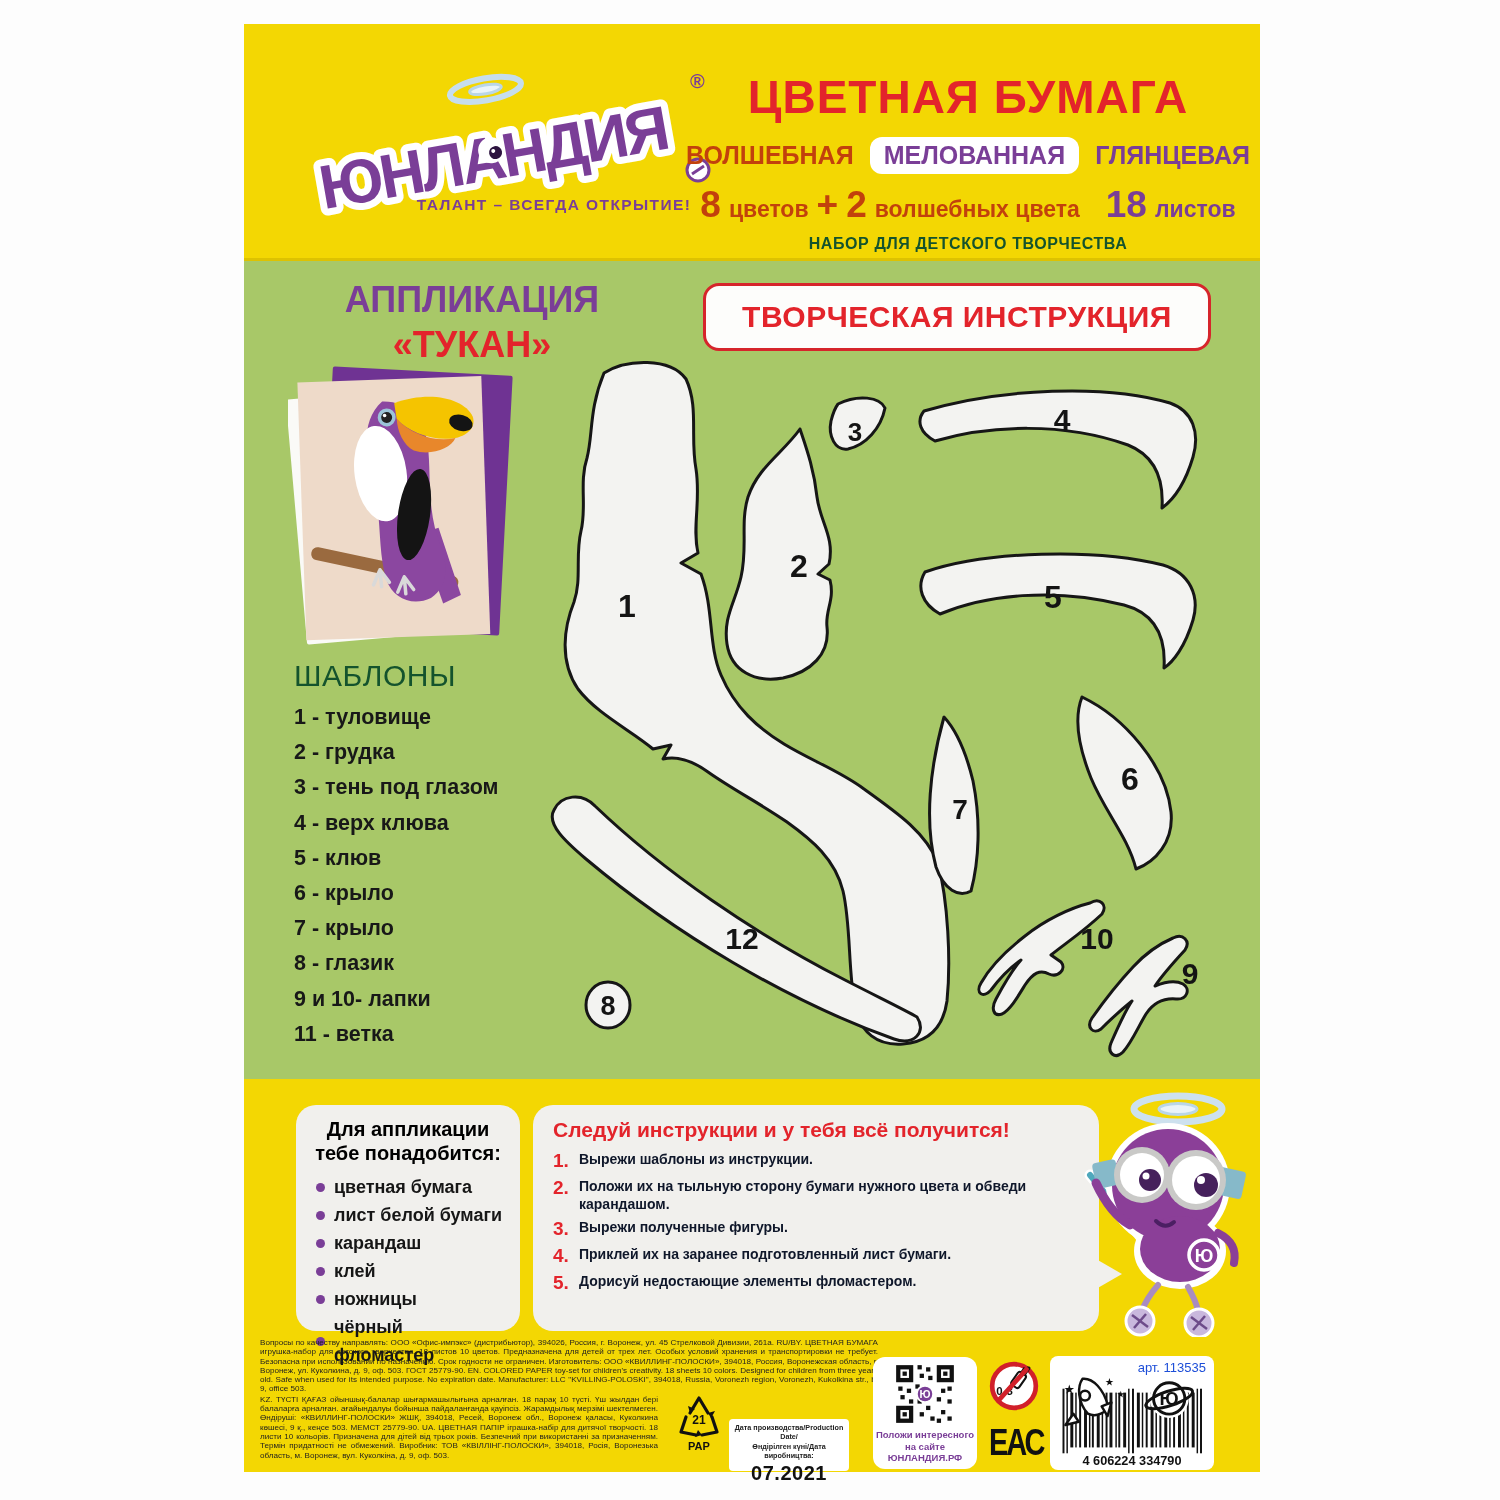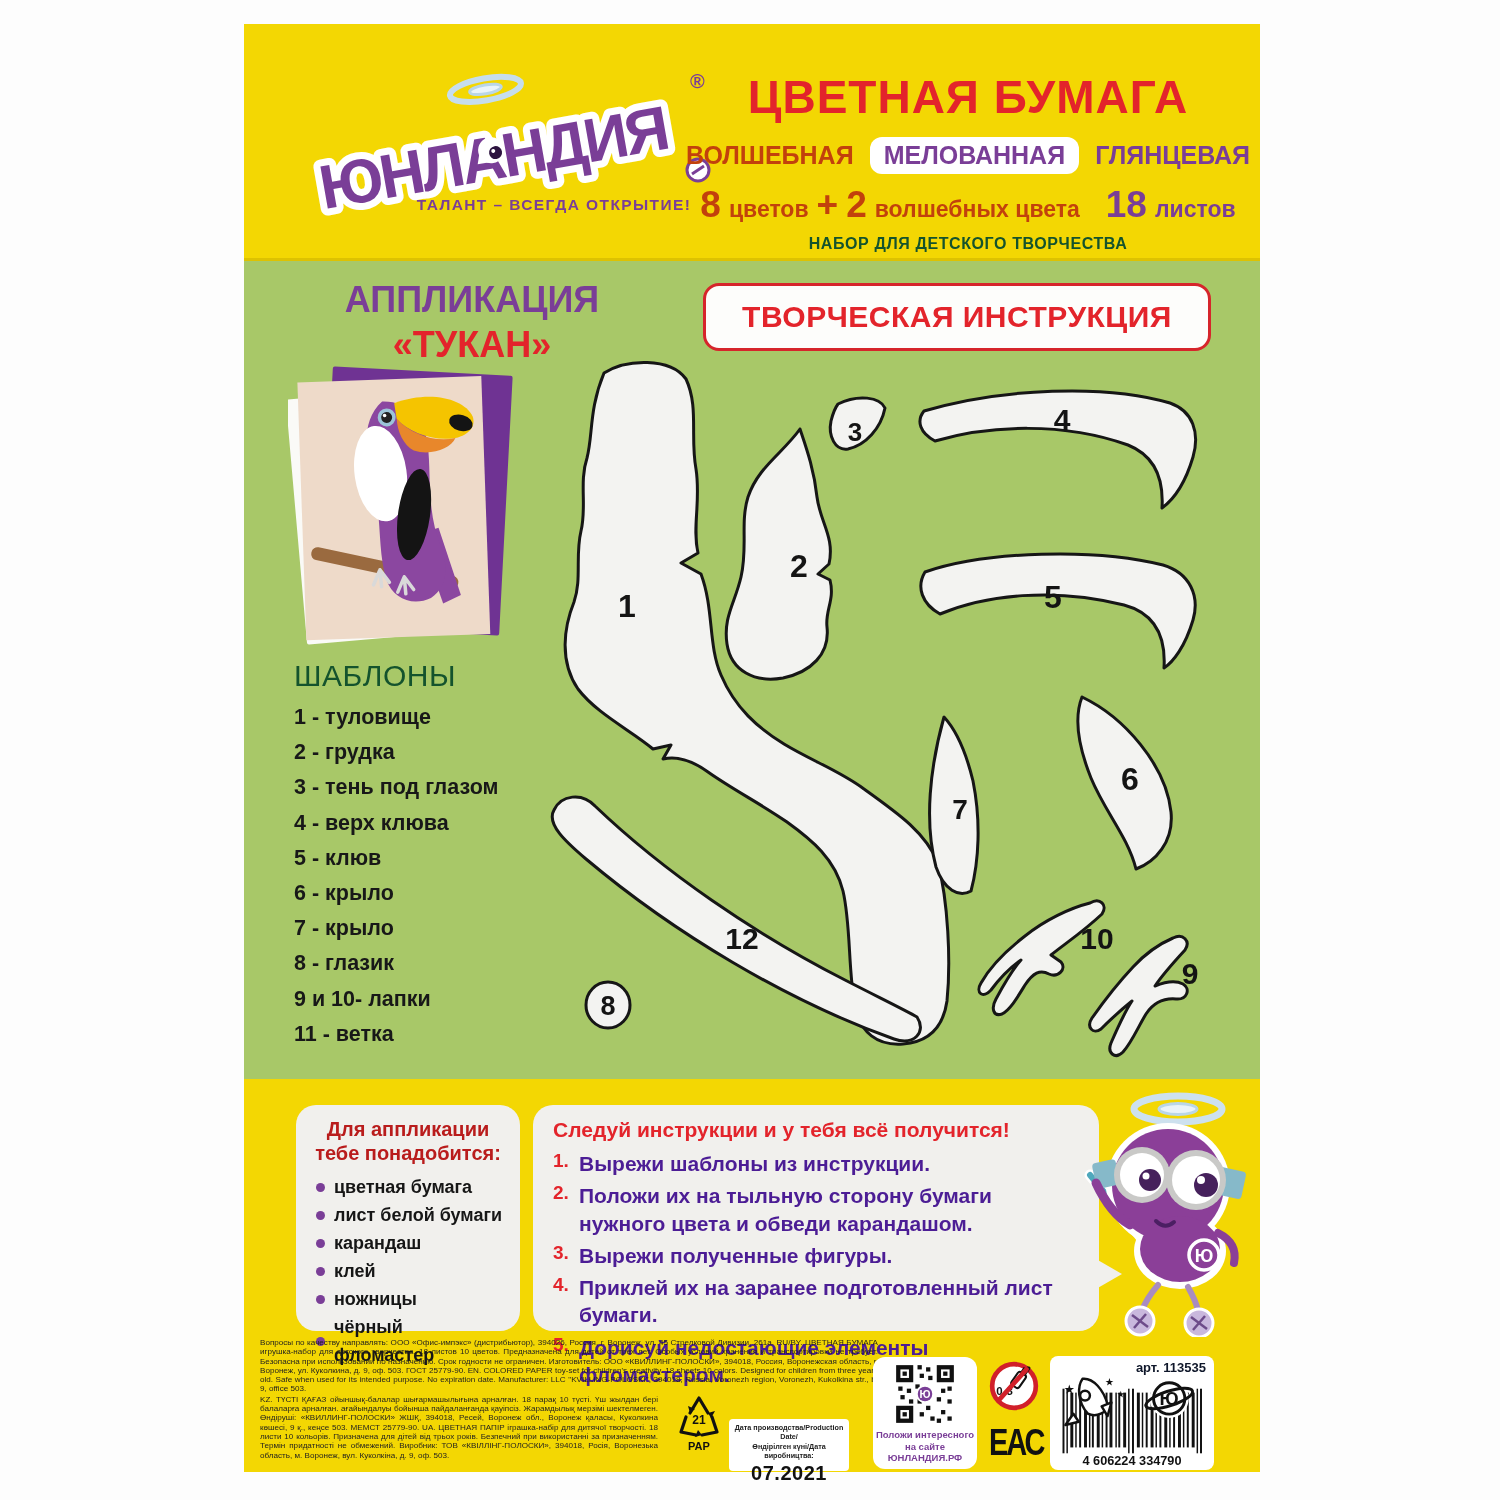--- a/index.html
+++ b/index.html
@@ -38,29 +38,29 @@
   .card-svg{position:absolute;left:44px;top:102px;width:232px;height:292px;z-index:2;}
   .tpl-head{position:absolute;left:50px;top:398px;z-index:2;color:#14532d;font-size:30px;font-weight:400;letter-spacing:0.5px;}
   .tpl-list{position:absolute;left:50px;top:444px;z-index:2;}
   .tpl-item{color:#181818;font-size:21.5px;font-weight:700;height:35.2px;}
   .shape-num{font-family:"Liberation Sans",sans-serif;font-weight:700;fill:#141414;}
 
   
   .bottom{position:absolute;left:0;top:1052px;width:1016px;height:396px;}
   .box{background:#f1f0ed;border-radius:20px;position:absolute;}
   .materials{left:52px;top:29px;width:224px;height:226px;padding:12px 14px;box-sizing:border-box;text-align:center;}
-  .materials .mh{color:#b91c1c;font-size:20px;font-weight:800;line-height:1.2;}
+  .materials .mh{color:#000000;font-size:20px;font-weight:800;line-height:1.2;}
   .materials ul{list-style:none;margin:8px 0 0 0;padding:0;text-align:left;}
   .materials li{font-size:18px;font-weight:700;color:#161616;line-height:28px;display:flex;align-items:center;}
   .dot{width:9px;height:9px;border-radius:50%;background:#7a3e97;margin:0 9px 0 6px;flex:0 0 9px;}
   .steps{left:289px;top:29px;width:566px;height:226px;padding:13px 20px;box-sizing:border-box;}
   .steps .sh{color:#e3242b;font-size:21px;font-weight:800;margin-bottom:8px;}
   .step-row{display:flex;margin-bottom:5px;}
   .step-row .num{color:#e3242b;font-size:19px;font-weight:800;width:26px;flex:0 0 26px;}
-  .step-row .txt{color:#4c1d95;font-size:21px;font-weight:700;line-height:1.3;}
+  .step-row .txt{color:#0f172a;font-size:14px;font-weight:700;line-height:1.3;}
   .steps-tail{position:absolute;right:-23px;bottom:42px;width:0;height:0;
               border-top:15px solid transparent;border-bottom:15px solid transparent;
               border-left:26px solid #f1f0ed;}
   .mascot-svg{position:absolute;left:836px;top:9px;width:170px;height:252px;z-index:3;}
 
   .legal{position:absolute;left:16px;top:262px;color:#1f1f1f;}
   .legal p{margin:0;text-align:justify;font-size:8.1px;line-height:9.3px;font-weight:500;}
   .legal .p1{width:618px;}
   .legal .p2{width:398px;margin-top:1px;}
 
@@ -71,21 +71,21 @@
   .datebox .dl{font-size:7.2px;font-weight:700;color:#222;line-height:1.3;}
   .datebox .dv{font-size:20px;font-weight:700;color:#111;letter-spacing:0.5px;margin-top:2px;}
   .qrbox{position:absolute;left:629px;top:281px;width:104px;height:112px;background:#fff;
          border-radius:12px;text-align:center;padding-top:6px;box-sizing:border-box;}
   .qrbox .ql{color:#7a3e97;font-size:9.5px;font-weight:800;line-height:1.22;}
   .agesign{position:absolute;left:744px;top:284px;width:52px;height:52px;}
   .eac{position:absolute;left:745px;top:346px;width:52px;text-align:center;color:#111;
        font-size:29px;font-weight:900;letter-spacing:-2px;transform:scaleY(1.25);transform-origin:top;}
   .barcodebox{position:absolute;left:806px;top:280px;width:164px;height:114px;background:#fff;
               border-radius:8px;box-sizing:border-box;padding:4px 8px 0 8px;}
-  .art{text-align:right;font-size:13px;font-weight:700;color:#0f172a;}
+  .art{text-align:right;font-size:13px;font-weight:400;color:#1d4ed8;}
 </style>
 </head>
 <body>
 
 <div class="stage">
  <div class="package">
 
   <svg class="logo-svg" viewBox="0 0 436 184">
     <g transform="rotate(-10 218 100)">
       <text x="24" y="128" font-family="Liberation Sans, sans-serif" font-size="62" font-weight="900" letter-spacing="-3" fill="#7a3e97" stroke="#ffffff" stroke-width="14" paint-order="stroke" stroke-linejoin="round">ЮНЛАНДИЯ</text>

